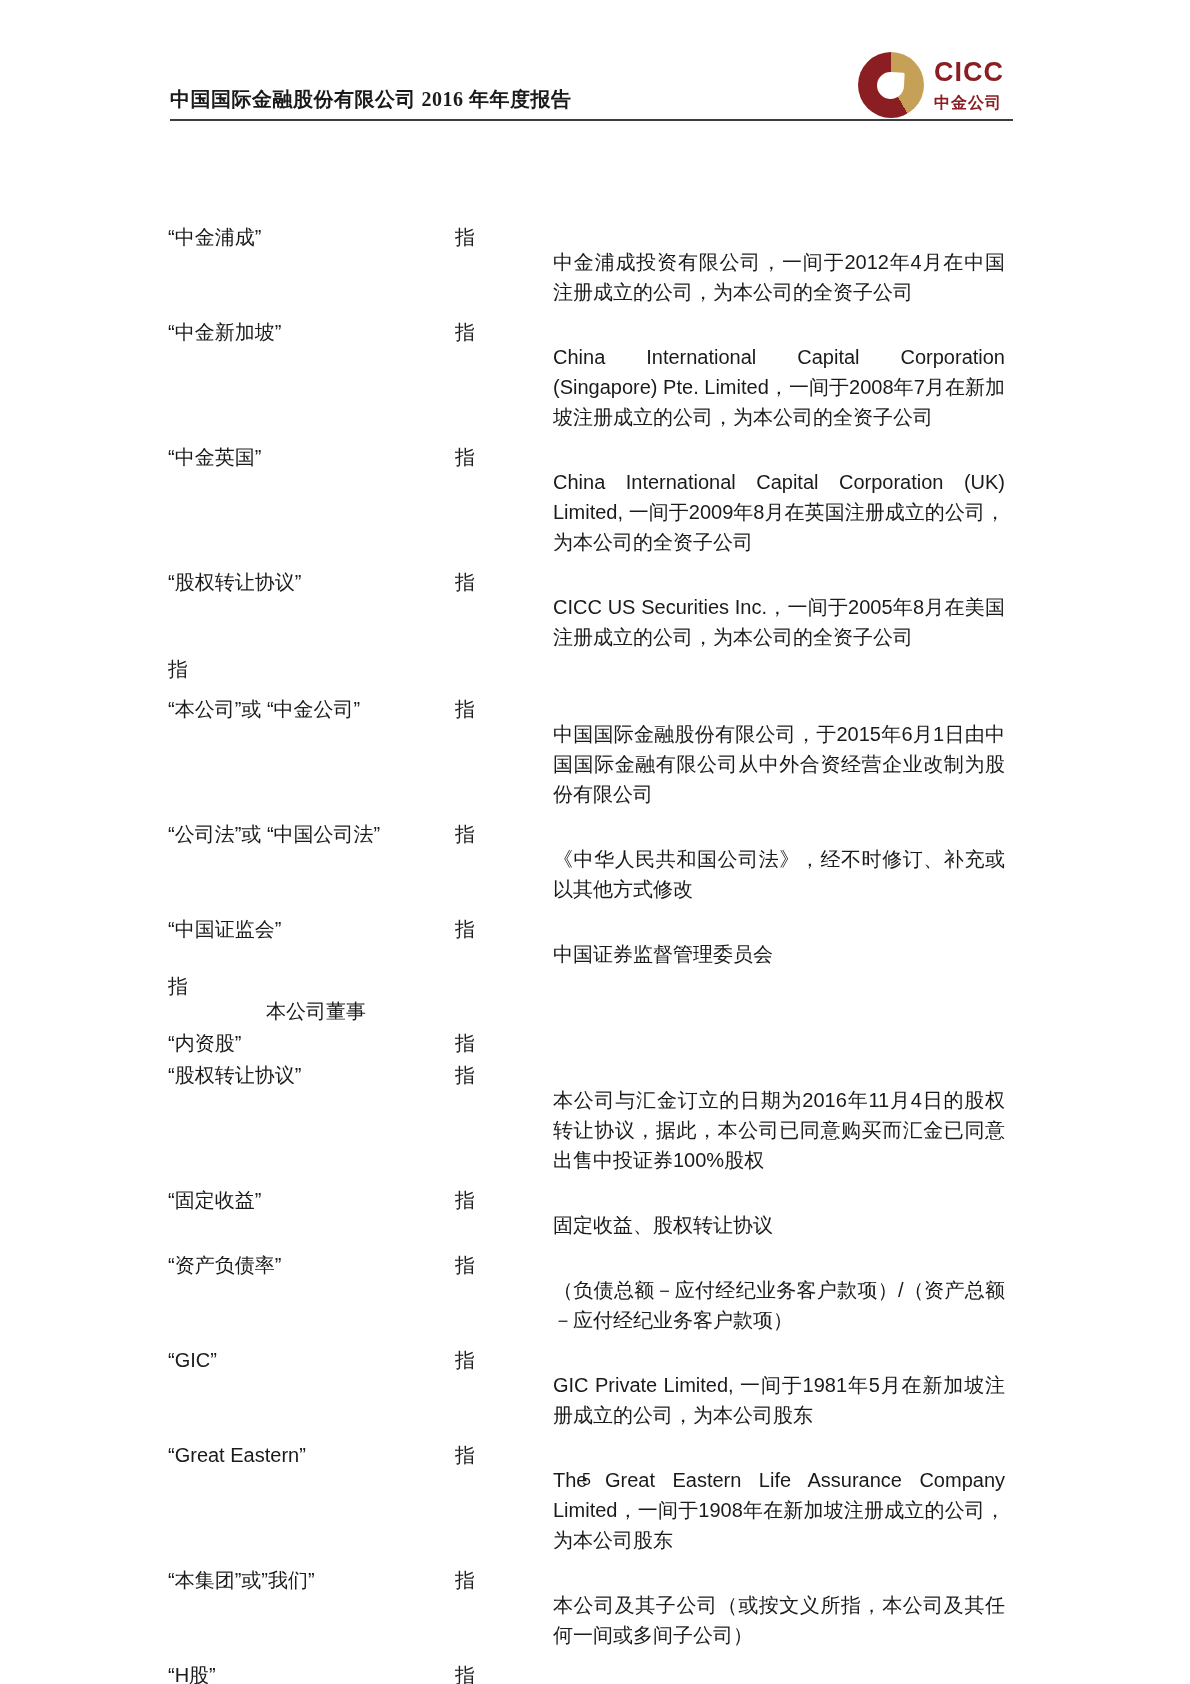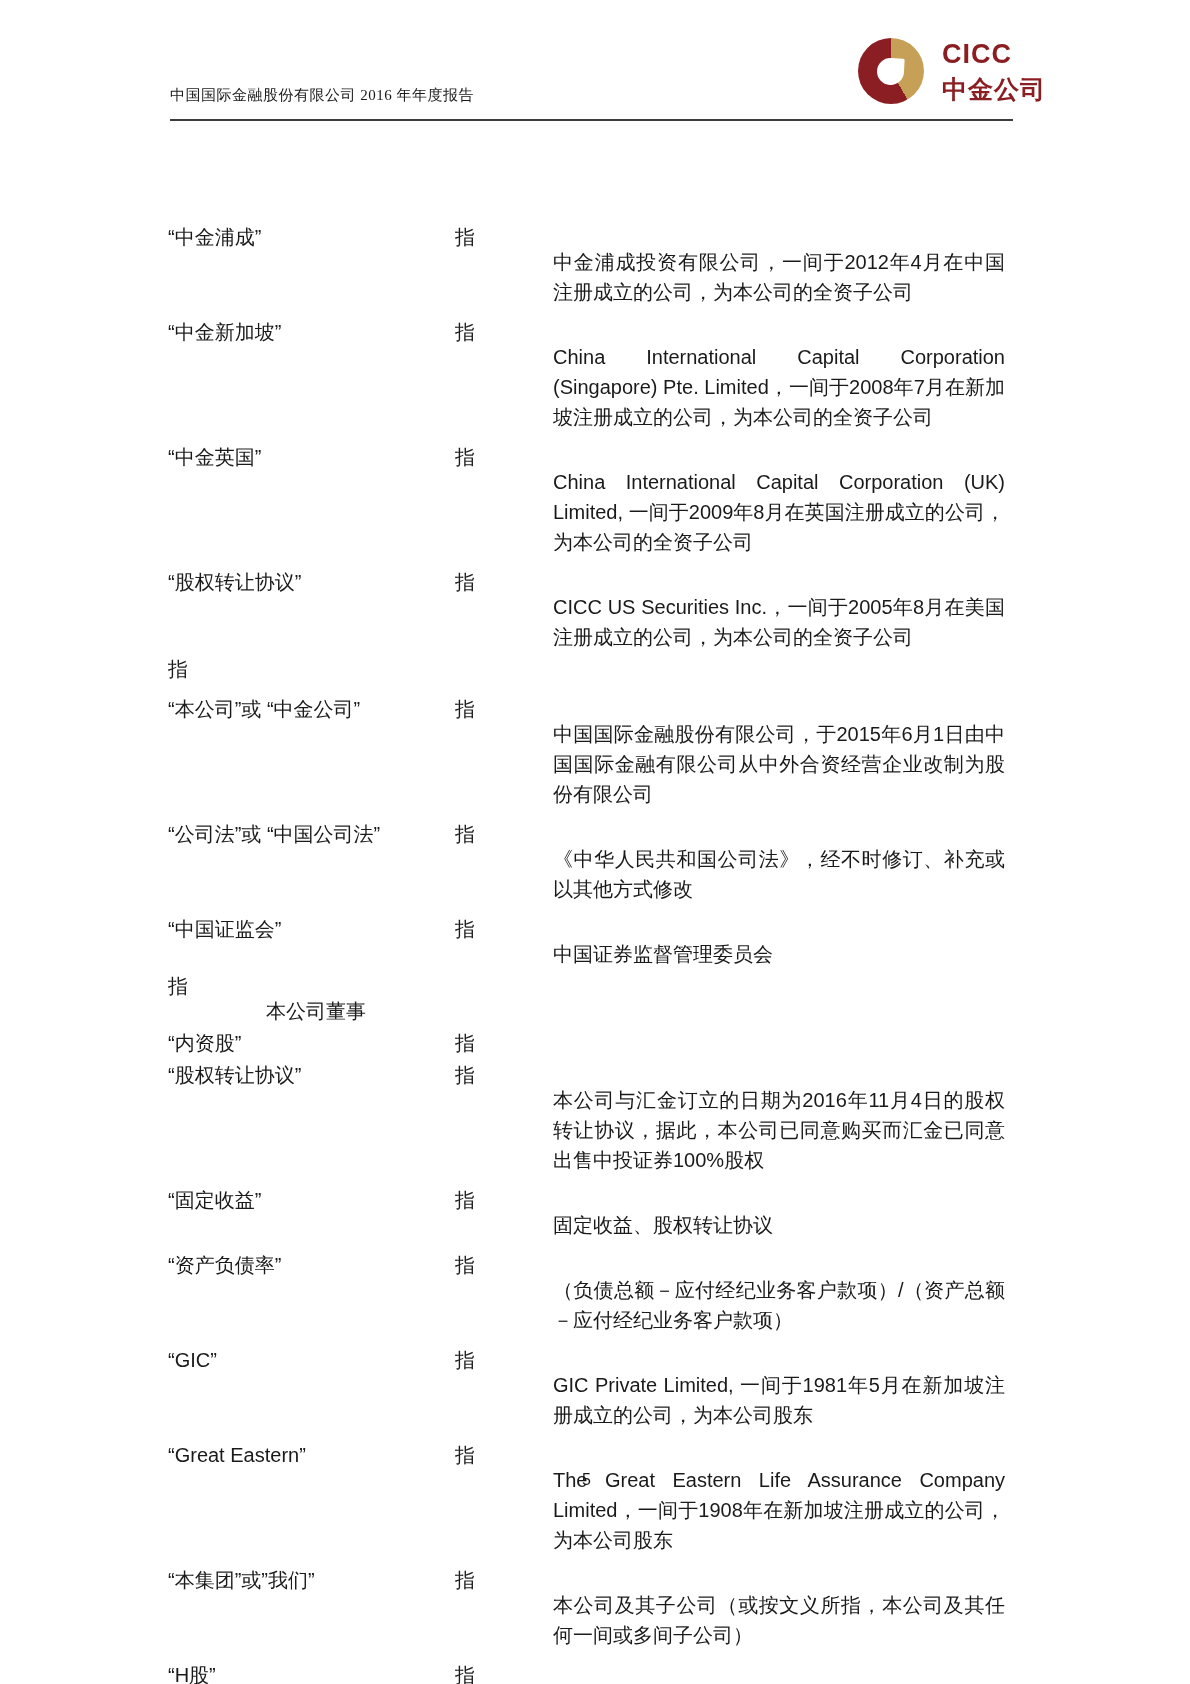--- a/index.html
+++ b/index.html
@@ -10,44 +10,44 @@
     background:#ffffff;
     font-family:"Liberation Sans","DejaVu Sans",sans-serif;
     color:#1a1a1a;
     overflow:hidden;
   }
   
   .header{position:relative;height:121px;}
   .header-title{
     position:absolute;left:170px;top:86px;
     font-family:"Liberation Serif","DejaVu Serif",serif;
-    font-weight:normal;font-size:15px;letter-spacing:0.5px;
+    font-weight:bold;font-size:20px;letter-spacing:0.5px;
     white-space:nowrap;
   }
   .header-rule{
     position:absolute;left:170px;top:119px;width:843px;height:2px;
     background:#3d3d3d;
   }
-  .logo{position:absolute;left:858px;top:38px;display:flex;align-items:center;gap:8px;}
+  .logo{position:absolute;left:858px;top:52px;display:flex;align-items:center;}
   .logo-mark{
     position:relative;width:66px;height:66px;border-radius:50%;
     background:conic-gradient(#c5a056 0deg 150deg,#8a1e22 150deg 360deg);
   }
   .logo-hole{
     position:absolute;left:19px;top:20px;width:27px;height:27px;
     background:#ffffff;
     border-radius:50% 6% 50% 50%;
     transform:rotate(3deg);
   }
   .logo-text{margin-left:10px;line-height:1;}
   .logo-text-en{
     font-size:27px;font-weight:bold;color:#8a1e22;letter-spacing:1px;
   }
   .logo-text-cn{
-    font-size:25px;font-weight:bold;color:#8a1e22;margin-top:9px;letter-spacing:1px;font-family:Liberation Serif, serif;
+    font-size:16px;font-weight:bold;color:#8a1e22;margin-top:9px;letter-spacing:1px;font-family:Liberation Serif, serif;
   }
   
   .definitions{
     padding:101px 185px 0 168px;
   }
   .def-row{
     display:flex;align-items:flex-start;
     font-size:20px;line-height:30px;
     margin-top:10px;
   }

